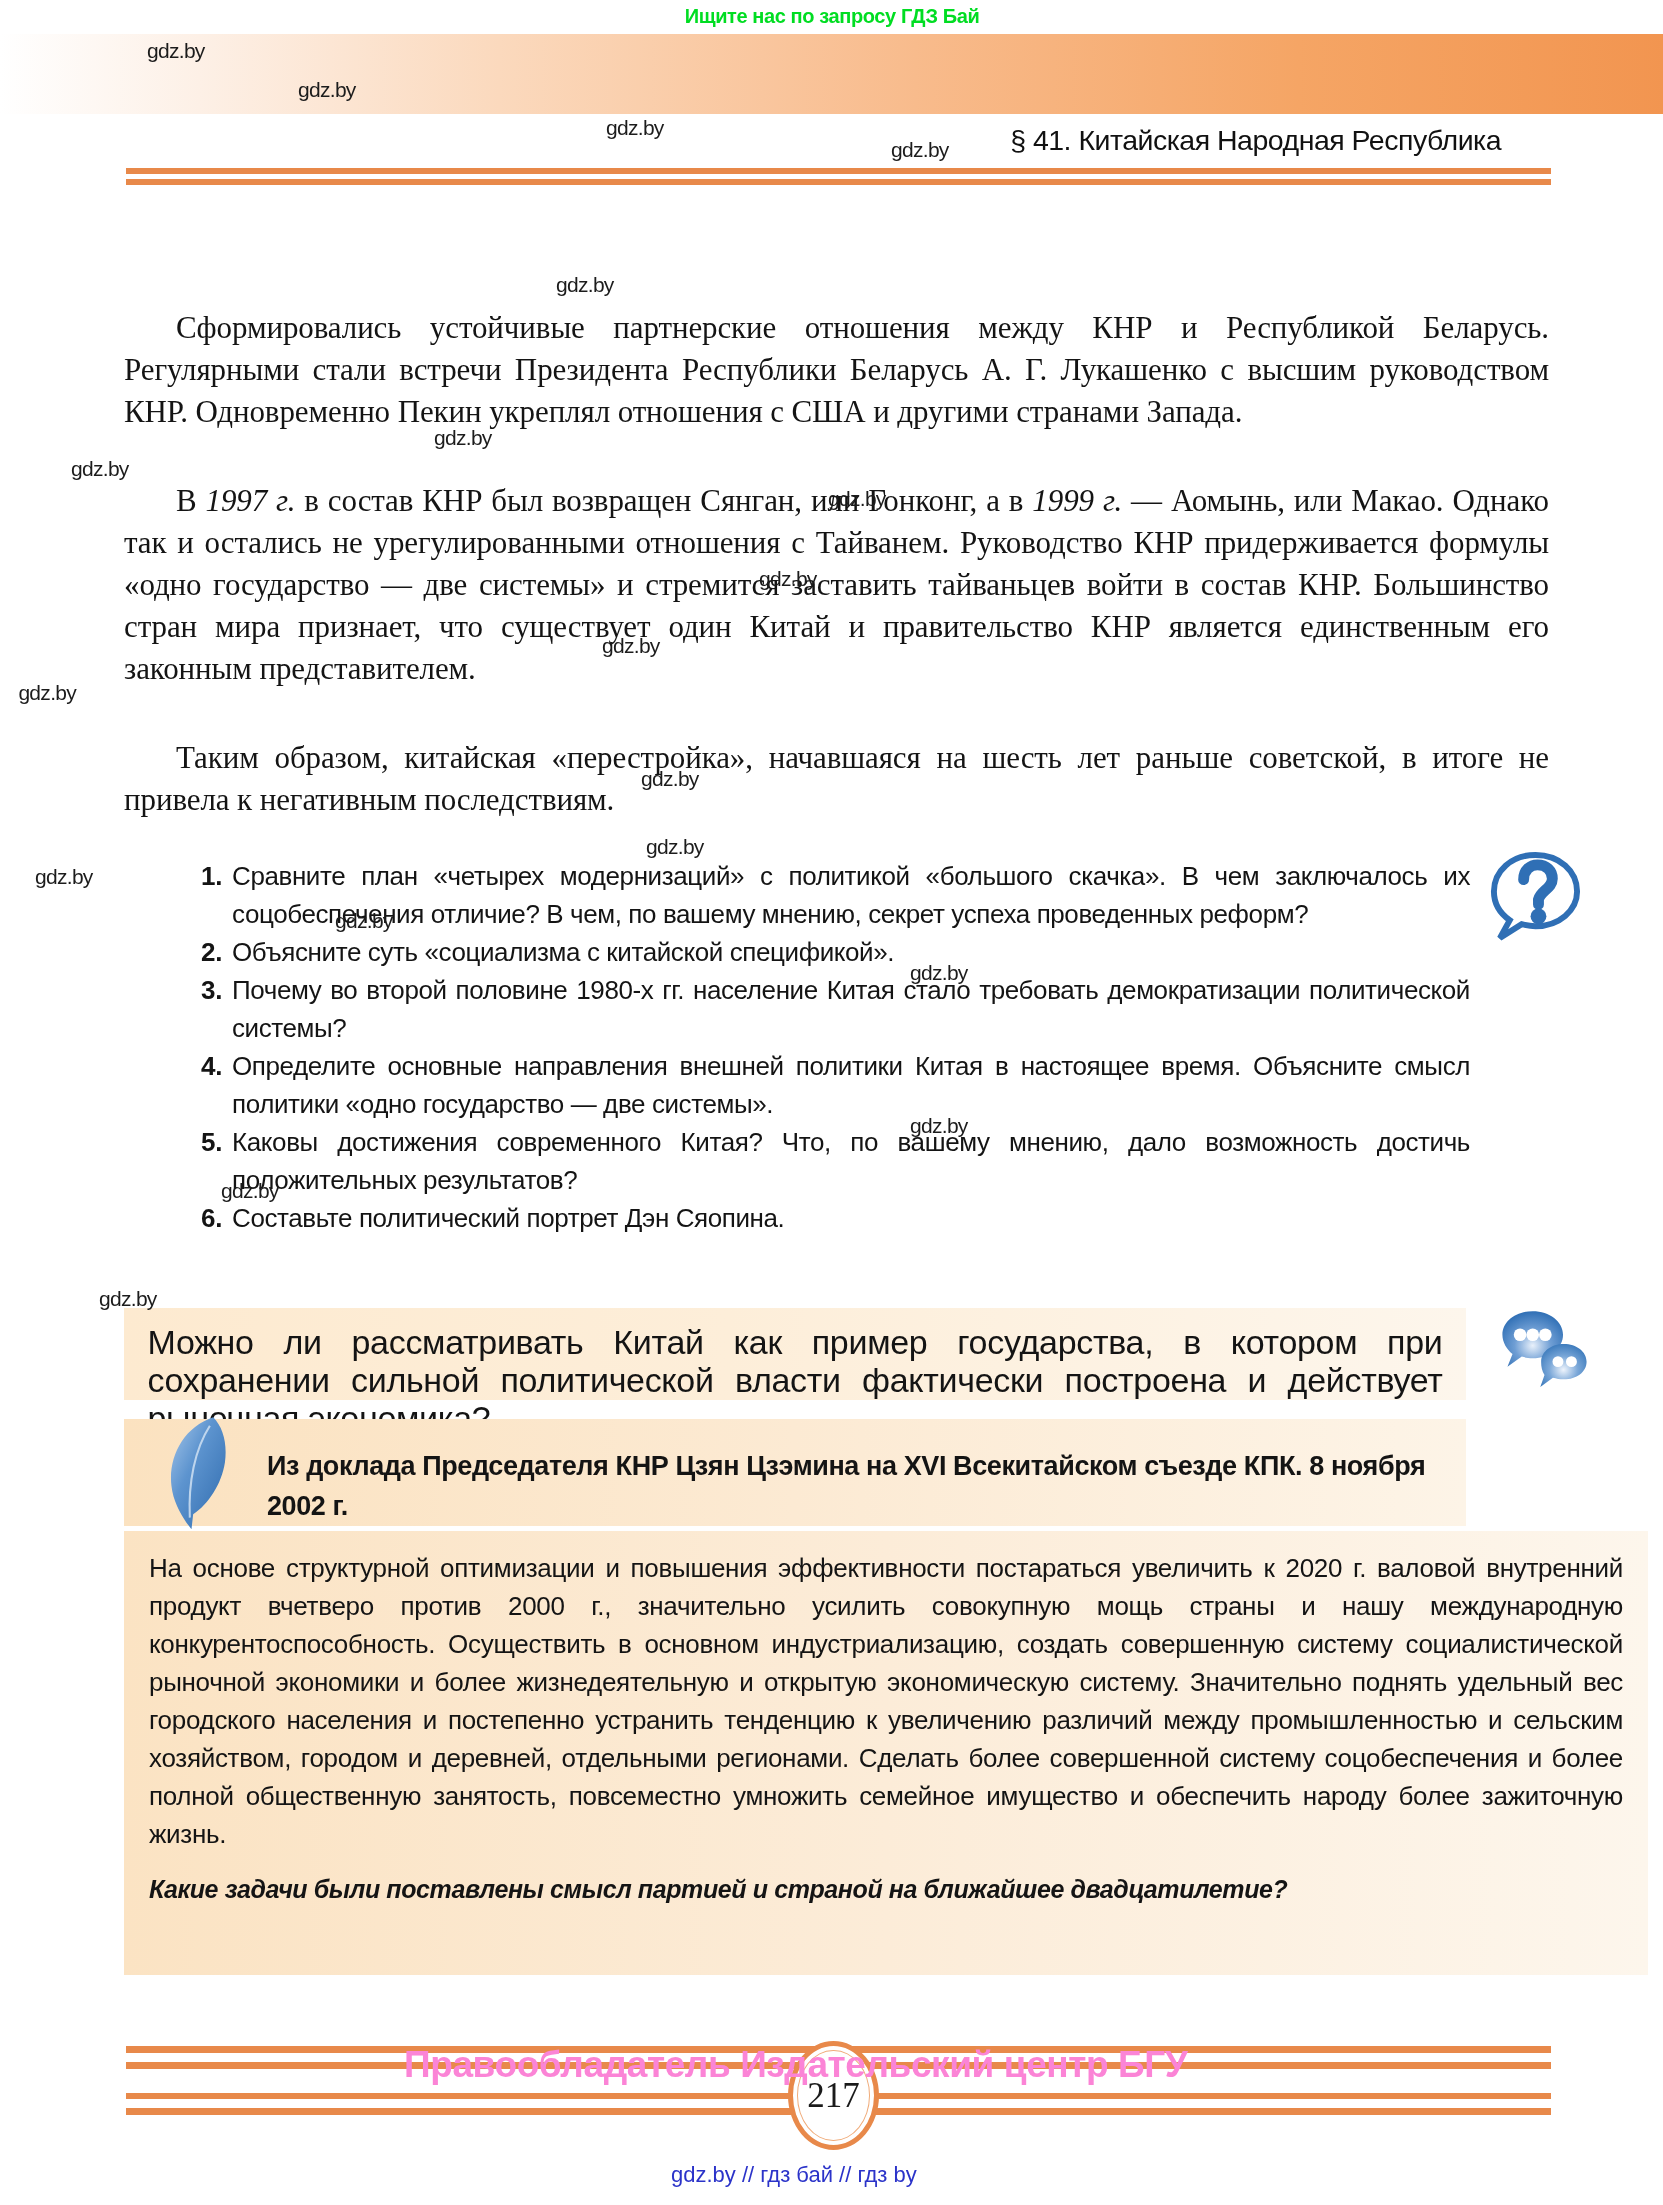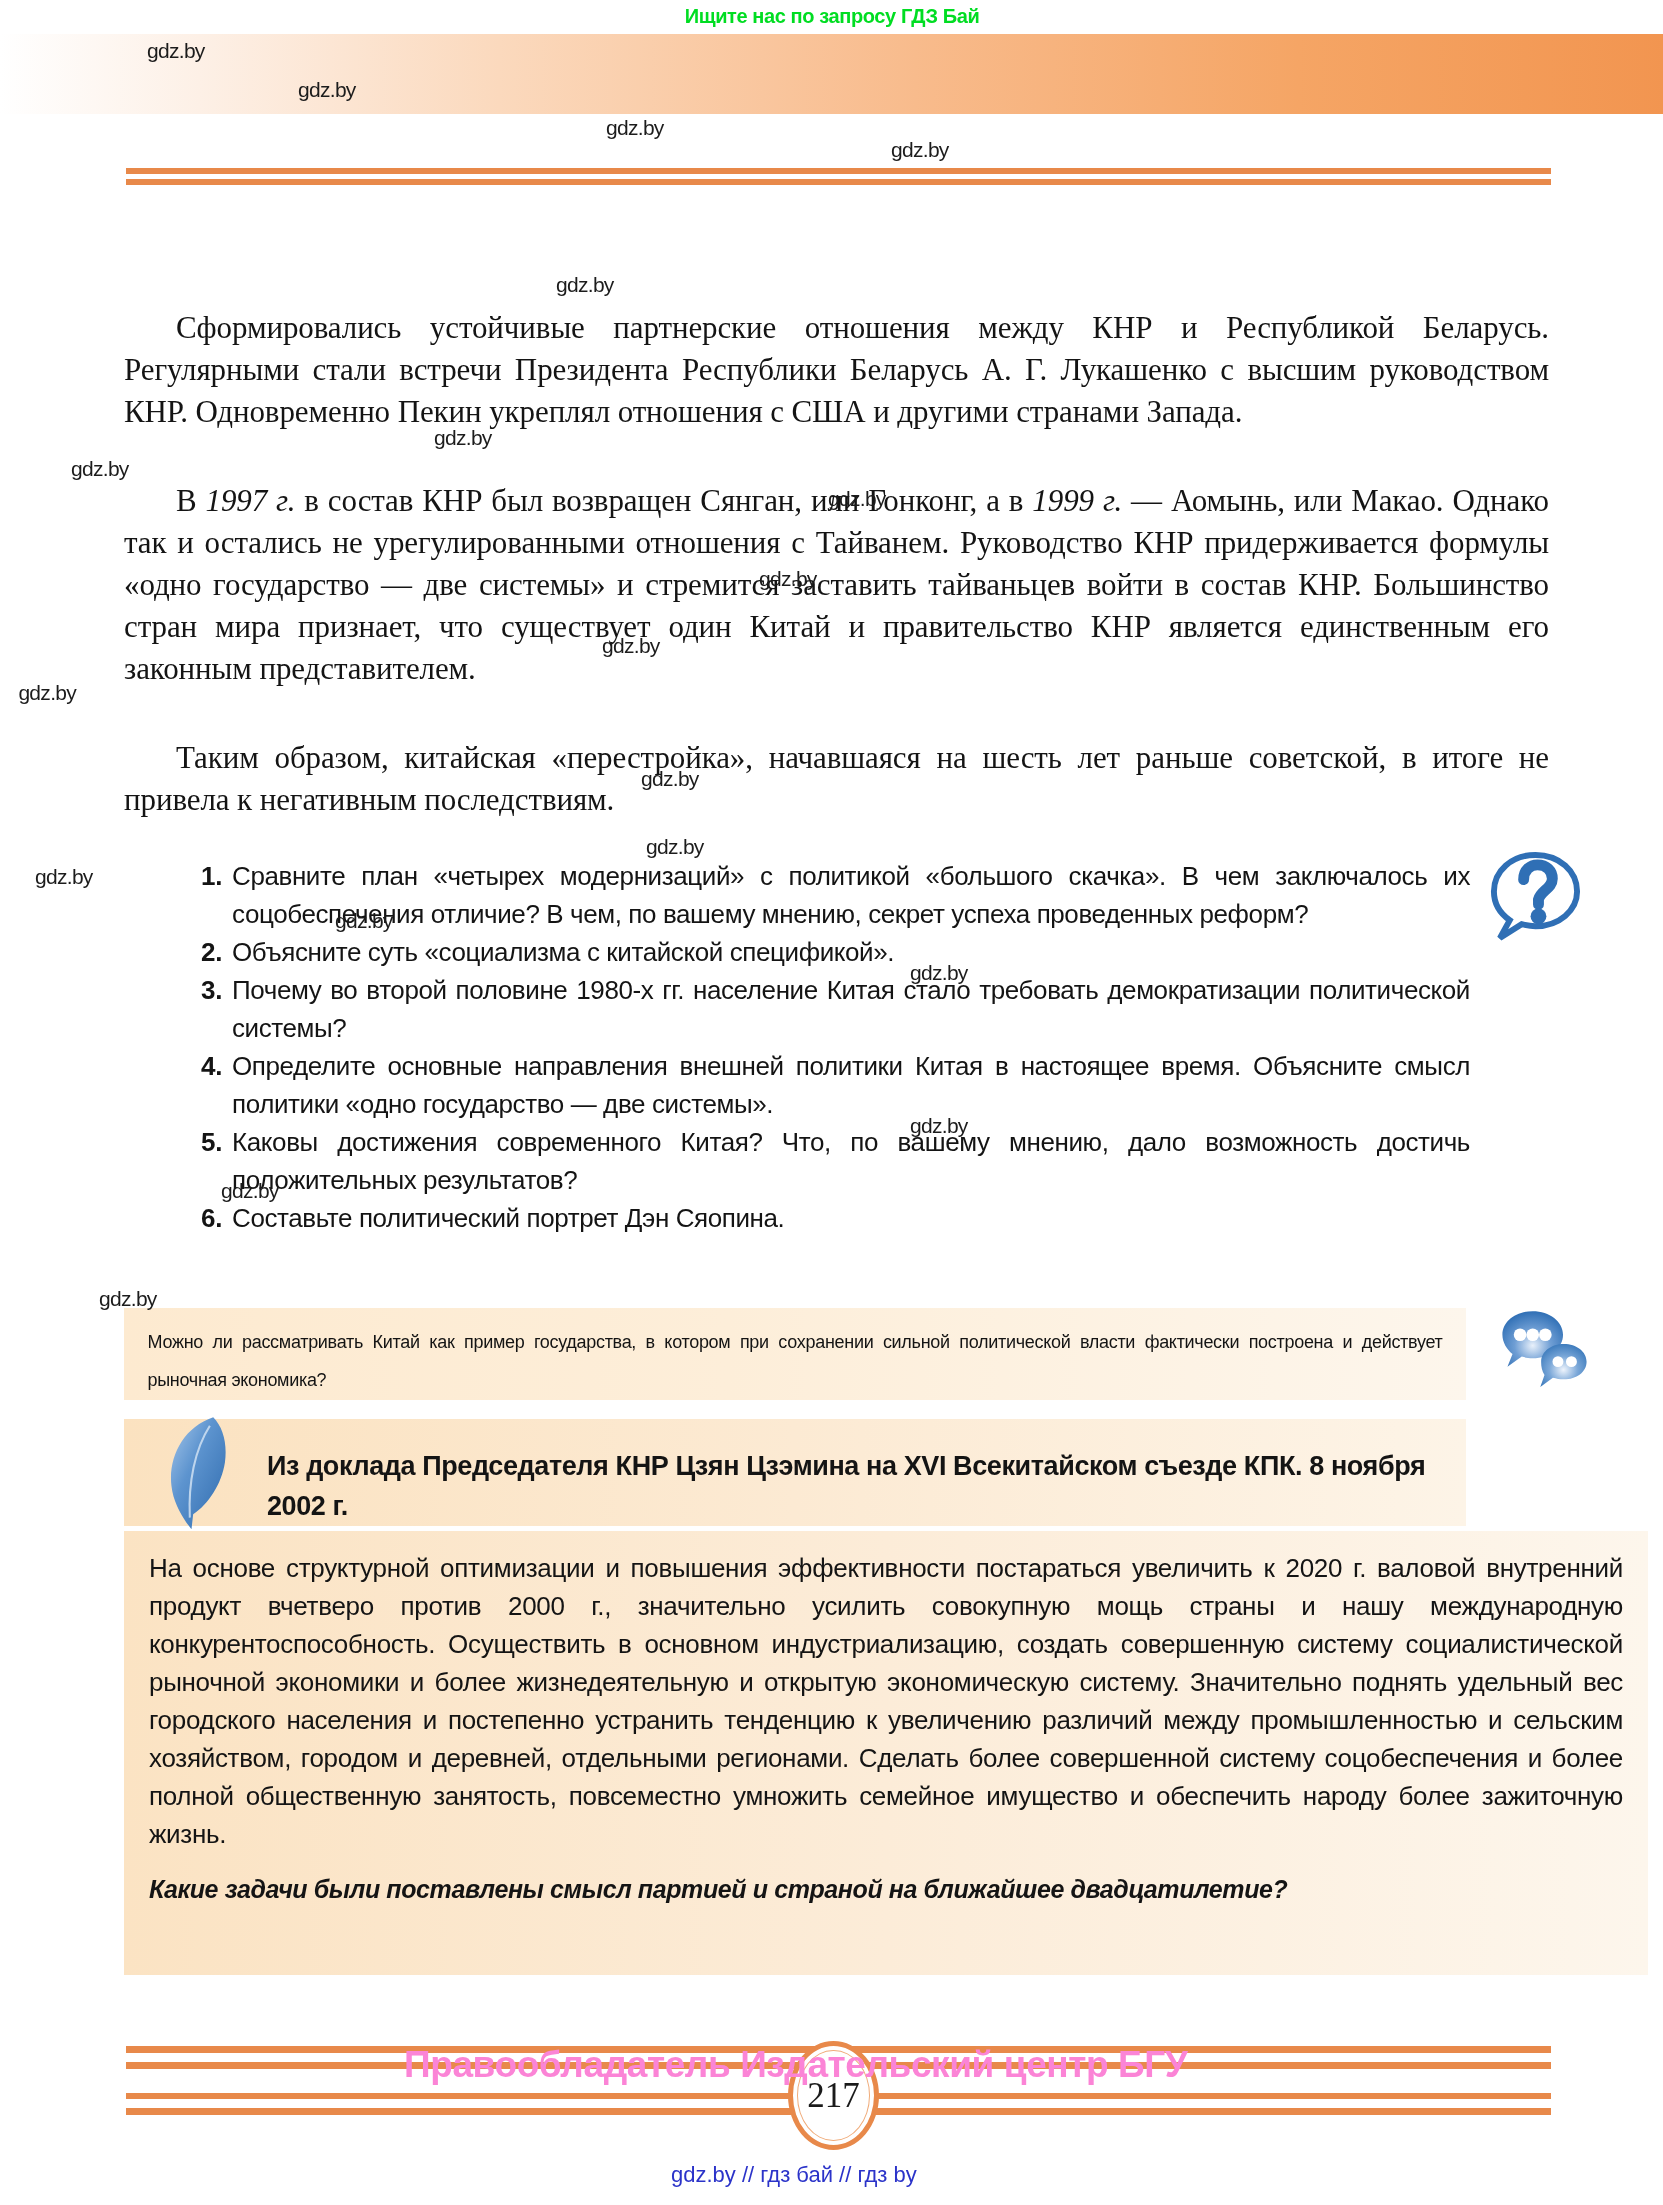--- a/index.html
+++ b/index.html
@@ -127,21 +127,21 @@
     text-align: justify;
   }
 
   
   .tint-box {
     position: absolute;
     background: linear-gradient(to right, #fdead0 0%, #fdeed9 45%, #fdf6ec 100%);
   }
   .tint-text {
     font-family: "Liberation Sans", sans-serif;
-    font-size: 18px;
+    font-size: 34px;
     line-height: 38px;
     color: #141414;
     text-align: justify;
     letter-spacing: -0.3px;
     margin: 0;
     border-radius: 14px;
   }
 
   
   .doc-head-box {
@@ -252,20 +252,21 @@
 </style>
 </head>
 <body>
 
 <div id="page">
 
   <div class="top-banner">Ищите нас по запросу ГДЗ Бай</div>
 
   <div class="header-band"></div>
 
+  <div class="section-title">§ 41. Китайская Народная Республика</div>
 
   <div class="rule-wrap rule-top">
     <div class="rule-line"></div>
     <div class="rule-gap"></div>
     <div class="rule-line"></div>
   </div>
 
 
   <div class="body-col" style="top:307px;">
     <p class="para indent">Сформировались устойчивые партнерские отношения между КНР и Республикой Беларусь. Регулярными стали встречи Президента Республики Беларусь А. Г. Лукашенко с высшим руководством КНР. Одновременно Пекин укреплял отношения с США и другими странами Запада.</p>

